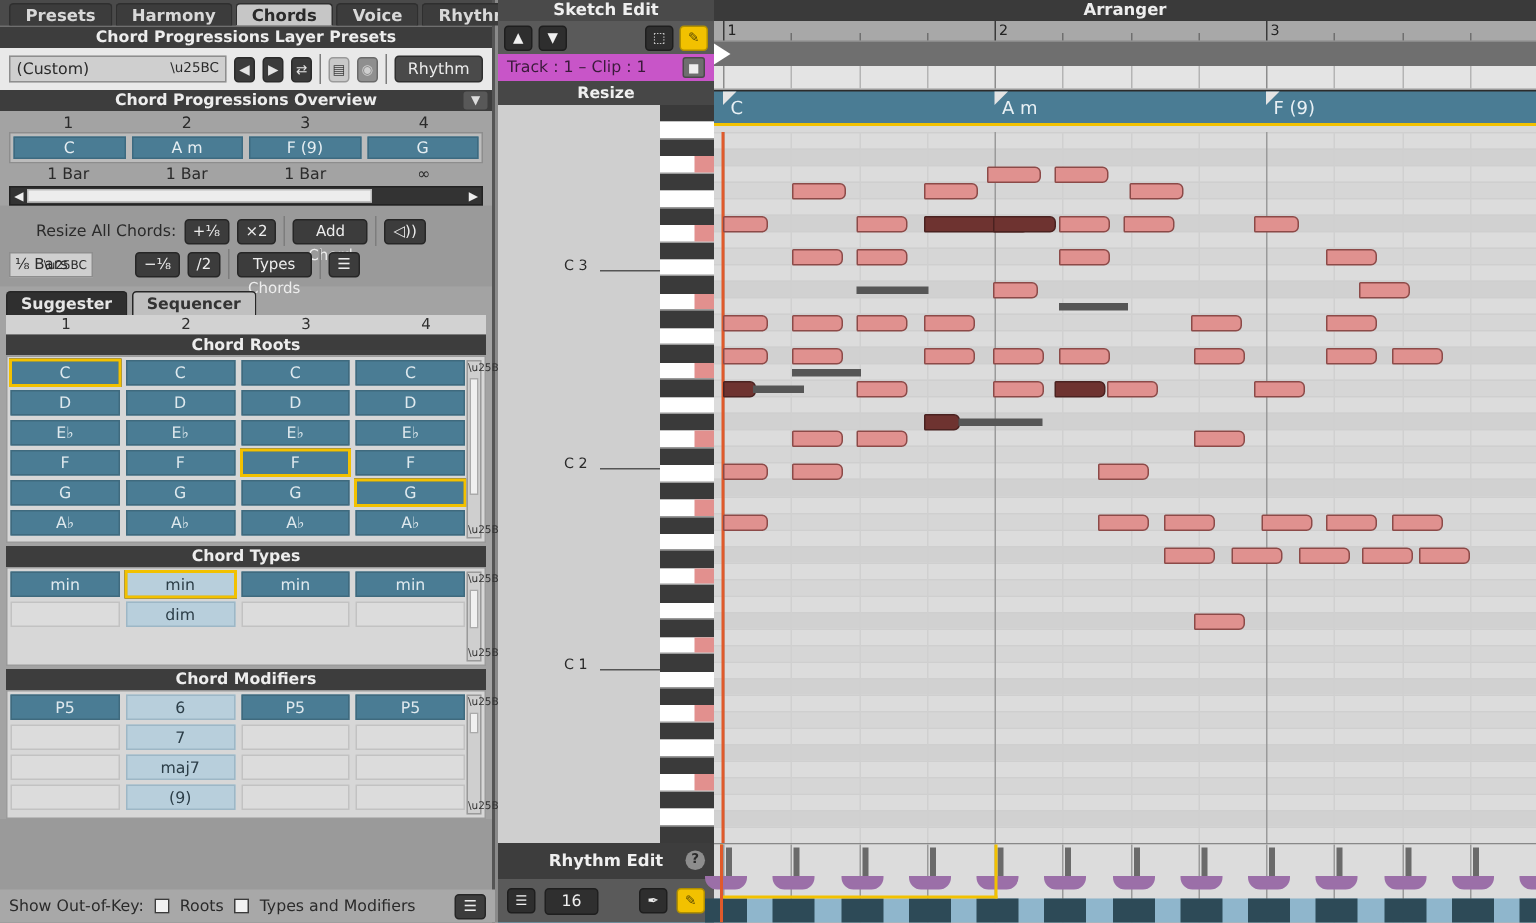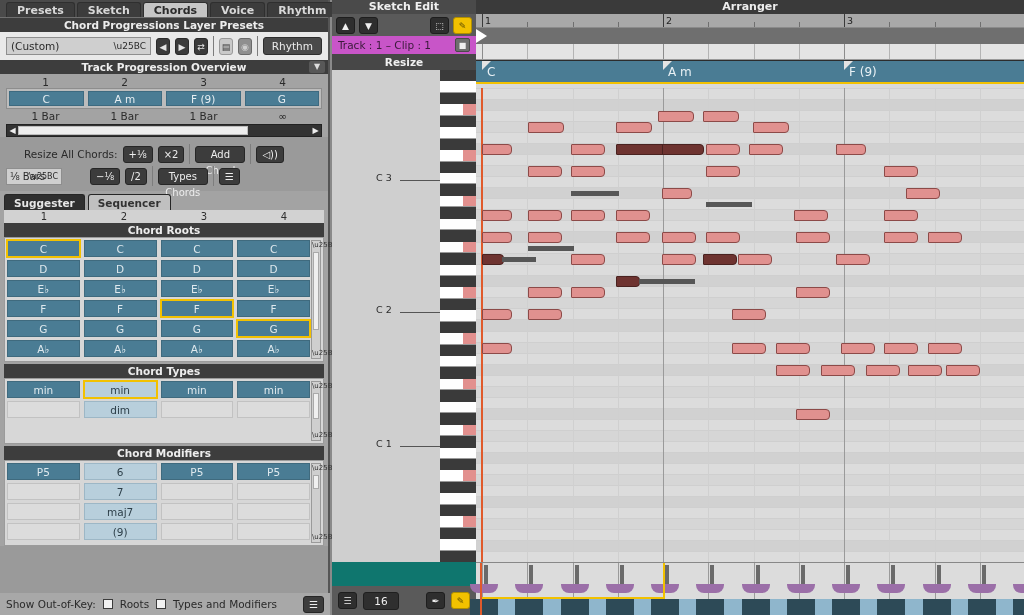--- a/index.html
+++ b/index.html
@@ -83,21 +83,21 @@
   .vscroll .vthumb{ position:absolute; left:1px; right:1px; background:#f0f0f0; border:1px solid #aaa;}
   .vscroll .va { position:absolute; left:0; right:0; height:9px; text-align:center;
     font-size:7px; color:#333; line-height:9px;}
   .gridpad { padding-right:13px; }
 
   .footrow { height:22px; display:flex; align-items:center; gap:7px; padding:0 6px;
     background:#a8a8a8; }
   .cbx { width:10px; height:10px; background:#f2f2f2; border:1px solid #3b3b3b; display:inline-block;}
 
   
-  #sketch { position:absolute; left:332px; top:0; width:144px; height:615px; background:#0f766e;}
+  #sketch { position:absolute; left:332px; top:0; width:144px; height:615px; background:#0ea5e9;}
   .se-title { height:14px; background:#4a4a4a; color:#efefef; font-weight:bold; font-size:11px;
     text-align:center; line-height:14px;}
   .se-tools { height:22px; background:#5a5a5a; display:flex; align-items:center; padding:0 4px; gap:4px;}
   .tbtn { width:19px; height:17px; background:#2e2e2e; border:1px solid #1e1e1e; border-radius:3px;
     color:#f0f0f0; font-size:9px; text-align:center; line-height:16px;}
   .tbtn.yellow { background:#f2c100; color:#5a4a00; border-color:#b08f00;}
   .trackbar { height:18px; background:#c855c8; display:flex; align-items:center; padding:0 6px;
     color:#3a1a3a; font-size:10.5px;}
   .lockbtn { margin-left:auto; width:15px; height:14px; background:#6e6e6e; border:1px solid #4a4a4a;
     border-radius:2px; font-size:8px; text-align:center; line-height:13px; color:#eee;}
@@ -162,21 +162,21 @@
 </style>
 </head>
 <body>
 
 <div id="root">
 
   <div id="left">
 
     <div class="tabrow">
       <div class="tab">Presets</div>
-      <div class="tab">Sketch</div>
+      <div class="tab">Harmony</div>
       <div class="tab active">Chords</div>
       <div class="tab">Voice</div>
       <div class="tab">Rhythm</div>
       <div class="tab">Key</div>
     </div>
 
     <div class="sechdr">Chord Progressions Layer Presets</div>
 
     <div class="presetbar">
       <div class="combo">
@@ -187,21 +187,21 @@
       <div class="minibtn">▶</div>
       <div class="minibtn">⇄</div>
       <div class="vdiv"></div>
       <div class="minibtn pale">▤</div>
       <div class="minibtn light">◉</div>
       <div class="vdiv"></div>
       <div class="resetbtn">Rhythm</div>
     </div>
 
     <div class="sechdr">
-      <span>Track Progression Overview</span>
+      <span>Chord Progressions Overview</span>
       <span class="caret">▼</span>
     </div>
 
     <div id="cpo">
       <div class="cponums">
         <div>1</div>
         <div>2</div>
         <div>3</div>
         <div>4</div>
       </div>
@@ -457,20 +457,24 @@
           <div class="key b" style="top: 480.558px; height: 11.4419px;"></div>
         </div>
       <div id="keylabels">
           <div class="klabel" style="left: 44px; top: 102px;">C 3</div>
           <div class="kline" style="left: 68px; width: 40px; top: 110px;"></div>
           <div class="klabel" style="left: 44px; top: 234px;">C 2</div>
           <div class="kline" style="left: 68px; width: 40px; top: 242px;"></div>
           <div class="klabel" style="left: 44px; top: 368px;">C 1</div>
           <div class="kline" style="left: 68px; width: 40px; top: 376px;"></div>
         </div>
+    </div>
+    <div class="re-title">
+      <span>Rhythm Edit</span>
+      <span class="q">?</span>
     </div>
     <div class="re-tools">
       <div class="tbtn">☰</div>
       <div class="numbox">16</div>
       <div class="tbtn" style="margin-left:auto">✒</div>
       <div class="tbtn yellow">✎</div>
     </div>
   </div>
 
   <div id="arr">

